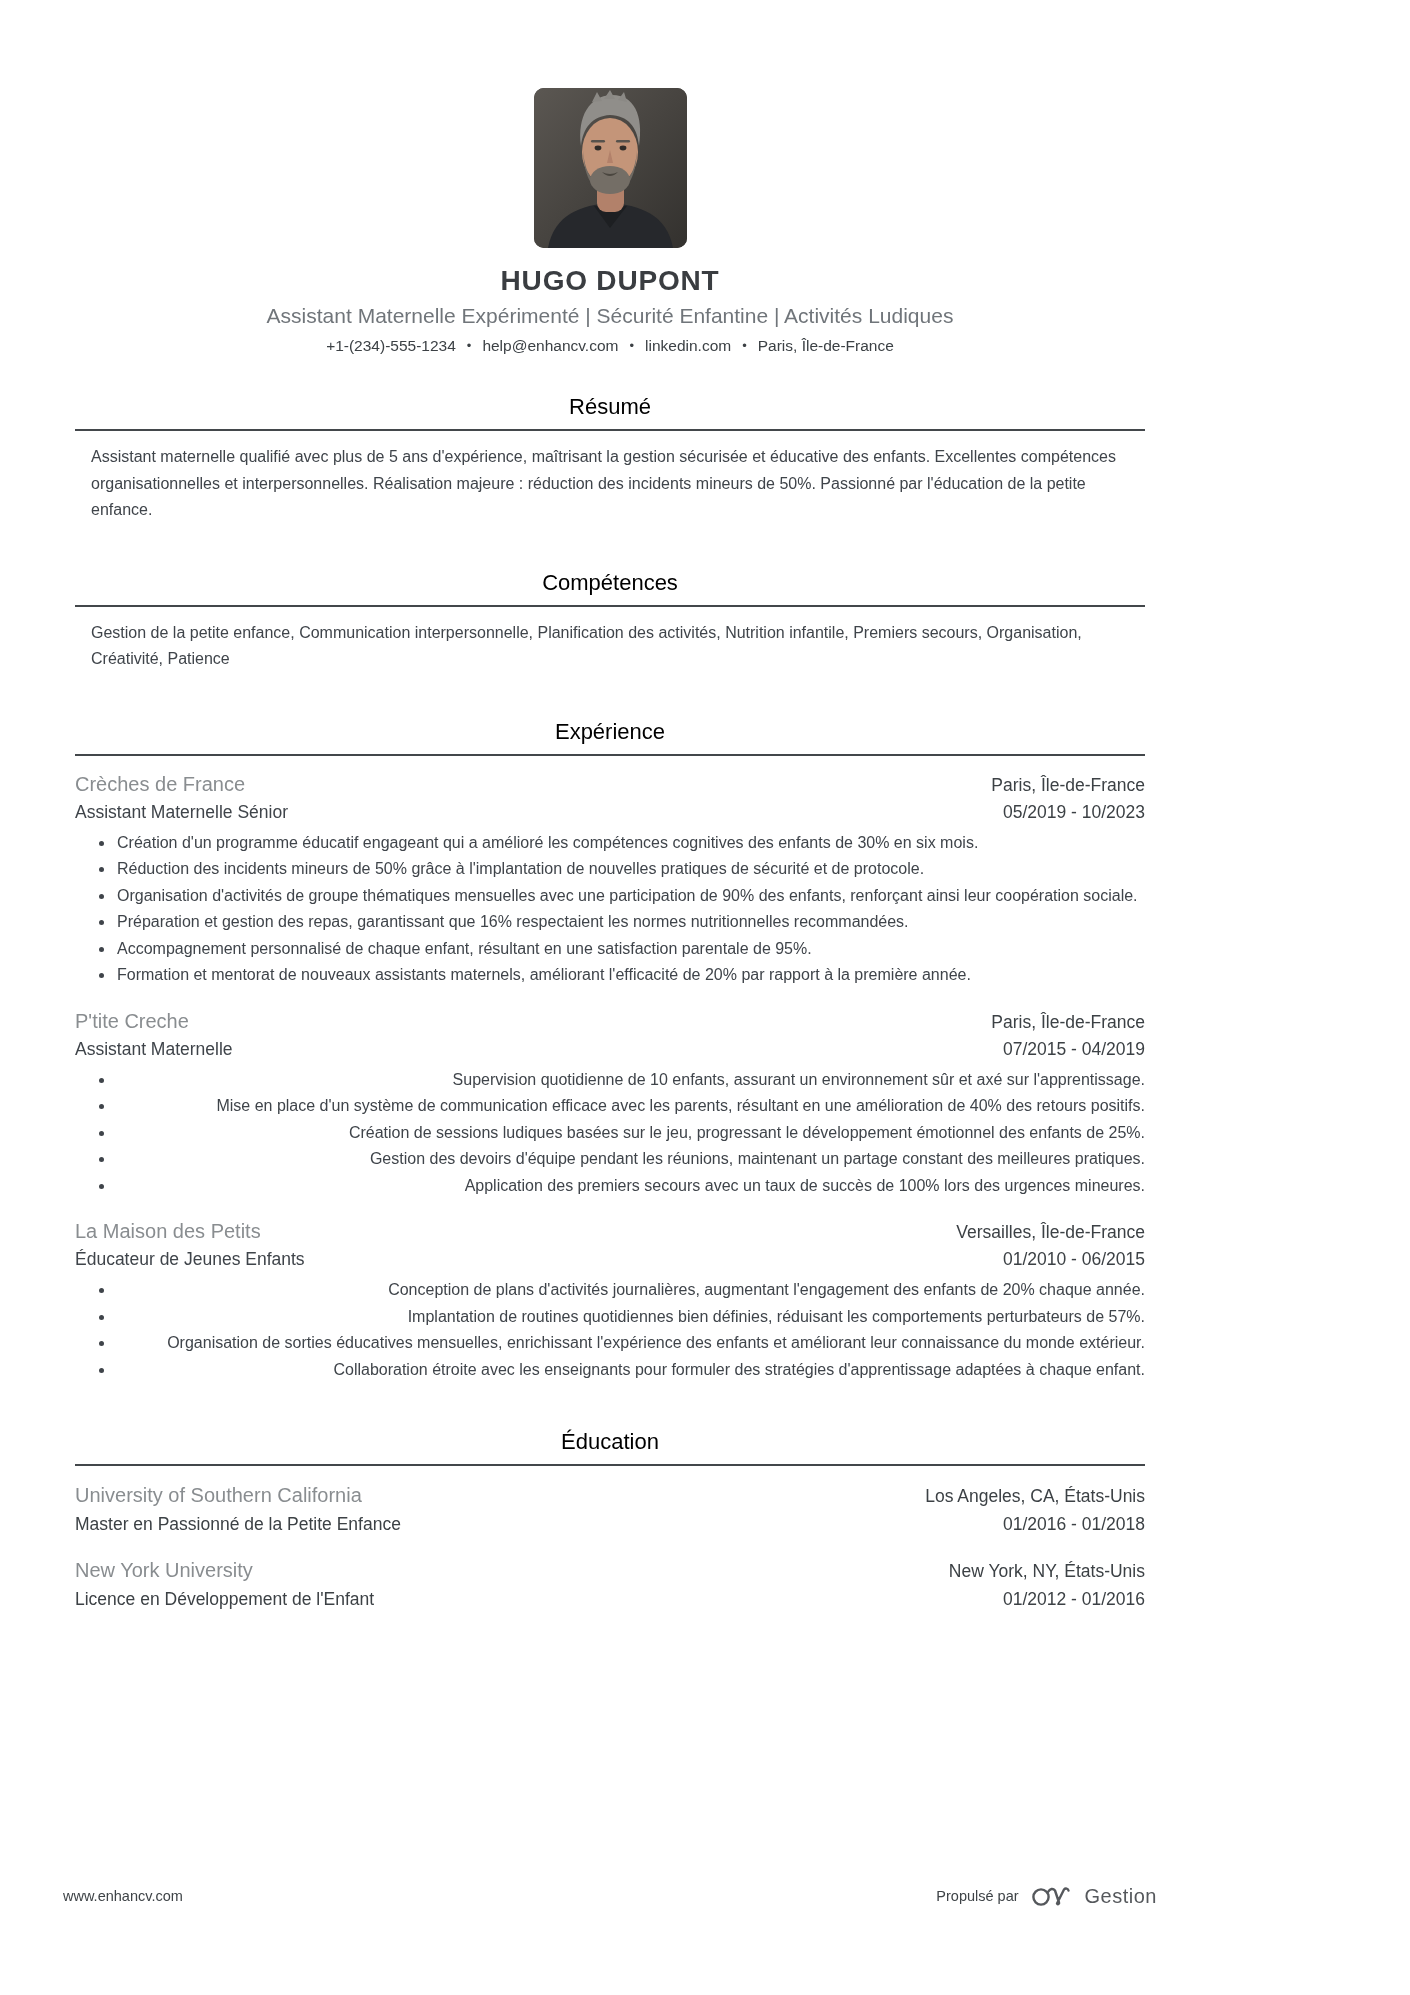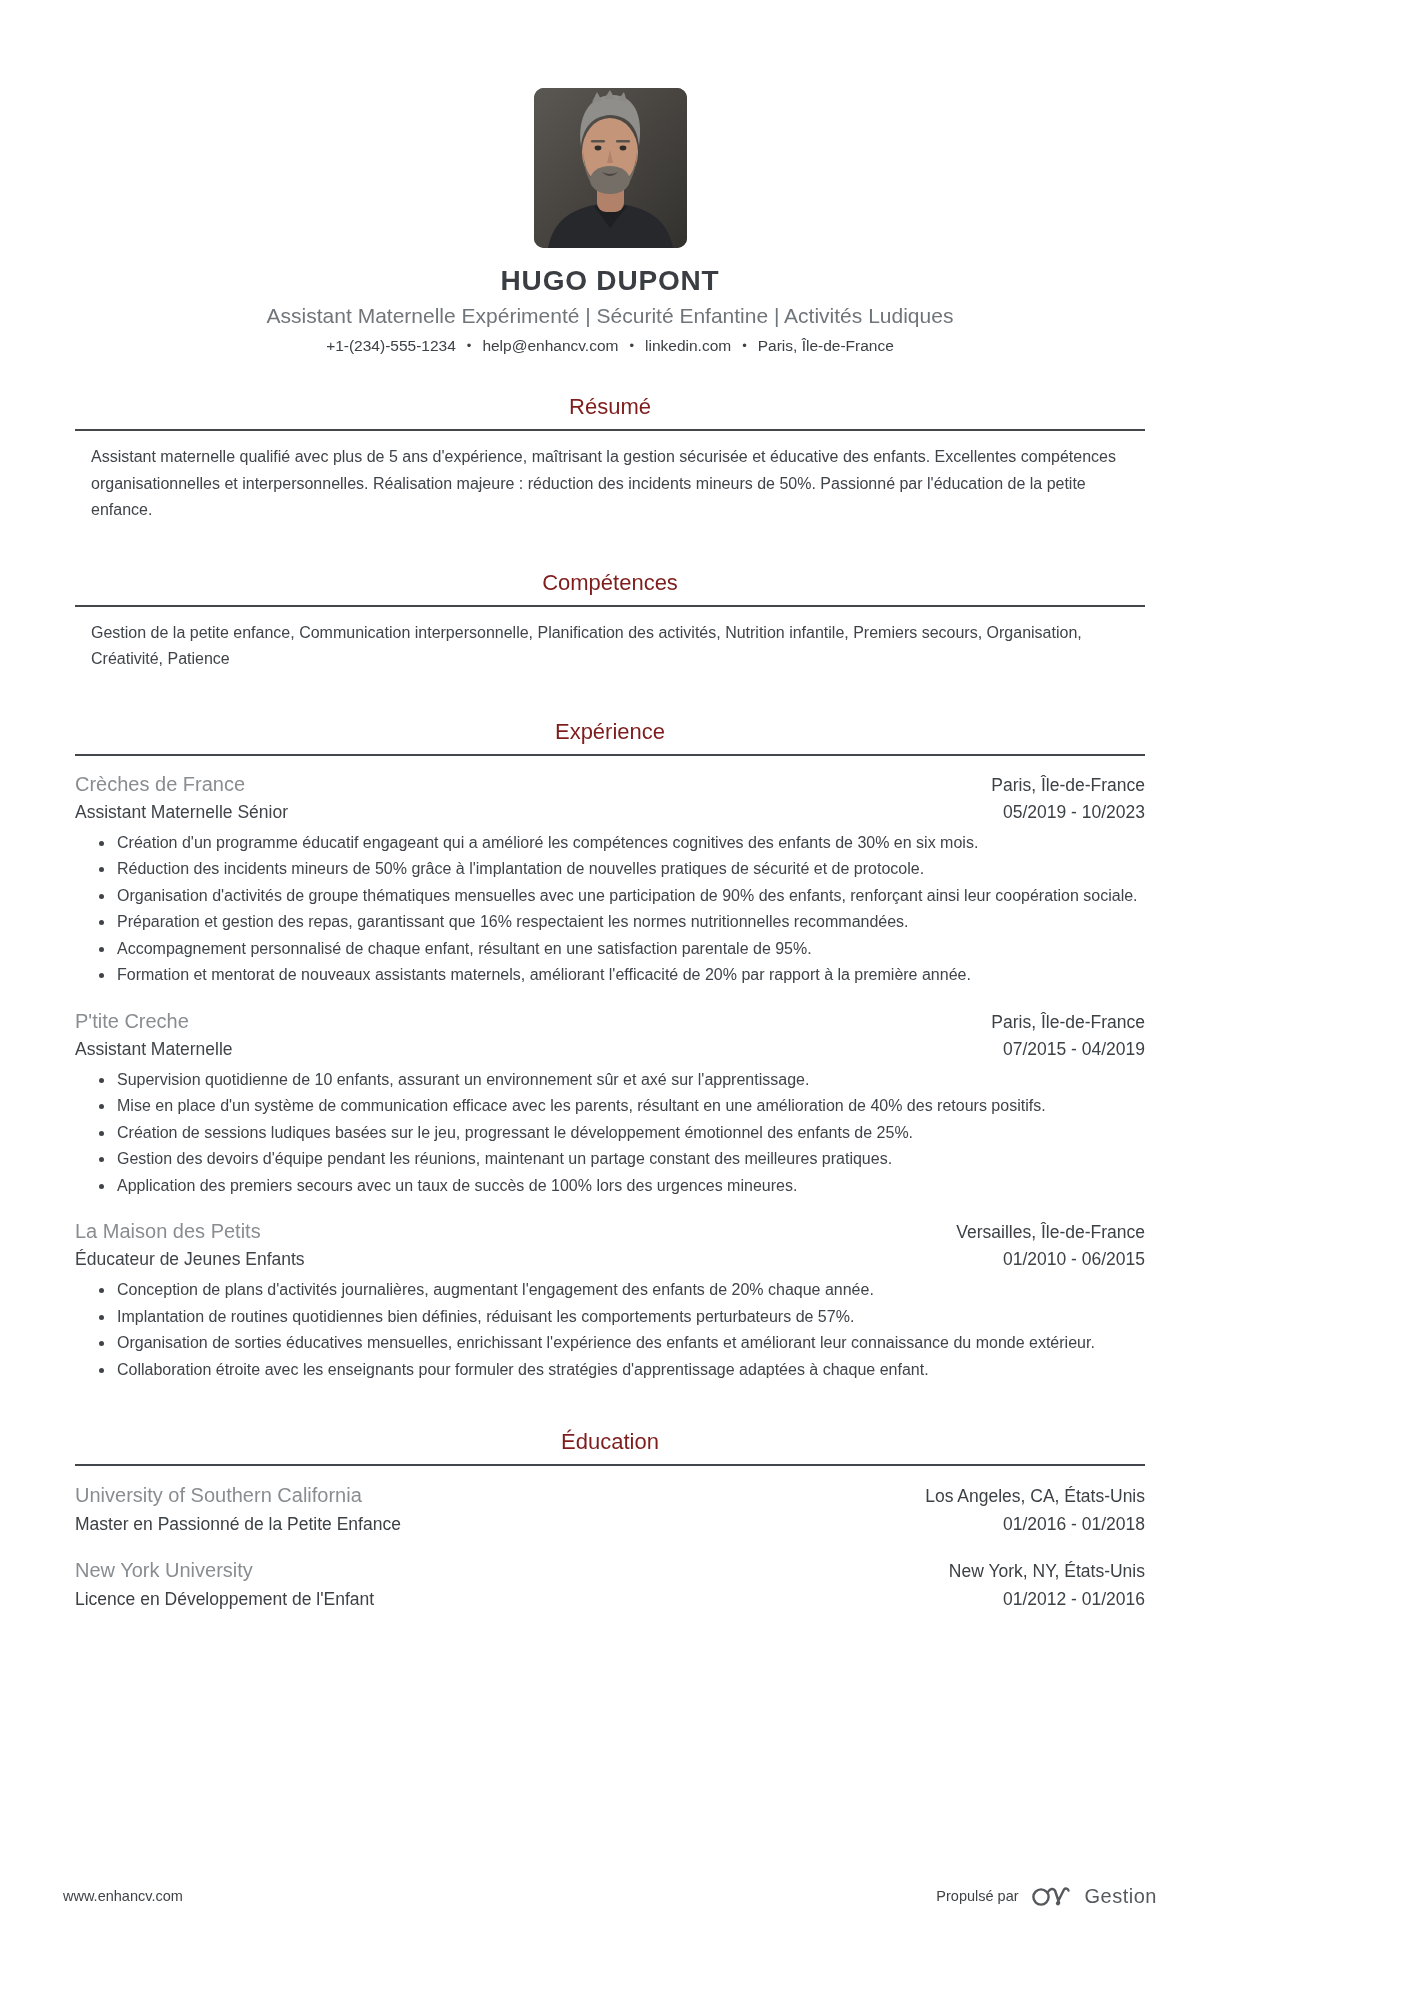--- a/index.html
+++ b/index.html
@@ -70,35 +70,35 @@
   .section { margin-top: 46px; }
   .section.first { margin-top: 39px; }
   .section-header {
     border-bottom: 2px solid #43474b;
     padding-bottom: 9px;
     text-align: center;
   }
   .section-title {
     font-size: 22px;
     font-weight: 400;
-    color: #7f1d1d;
+    color: #000000;
     margin: 0;
   }
   .section-body {
     padding-top: 13px;
     font-size: 16px;
     line-height: 26.5px;
     color: #3f444a;
     margin-left: 16px;
   }
   .section-body p { margin: 0; }
 
   
   .job { margin-top: 17px; }
-  .job + .job { margin-top: 21px; }
+  .job + .job { margin-top: 21px; text-align: right; }
   .row {
     display: flex;
     justify-content: space-between;
     align-items: baseline;
   }
   .org-name {
     font-size: 20px;
     font-weight: 400;
     color: #898d90;
   }

